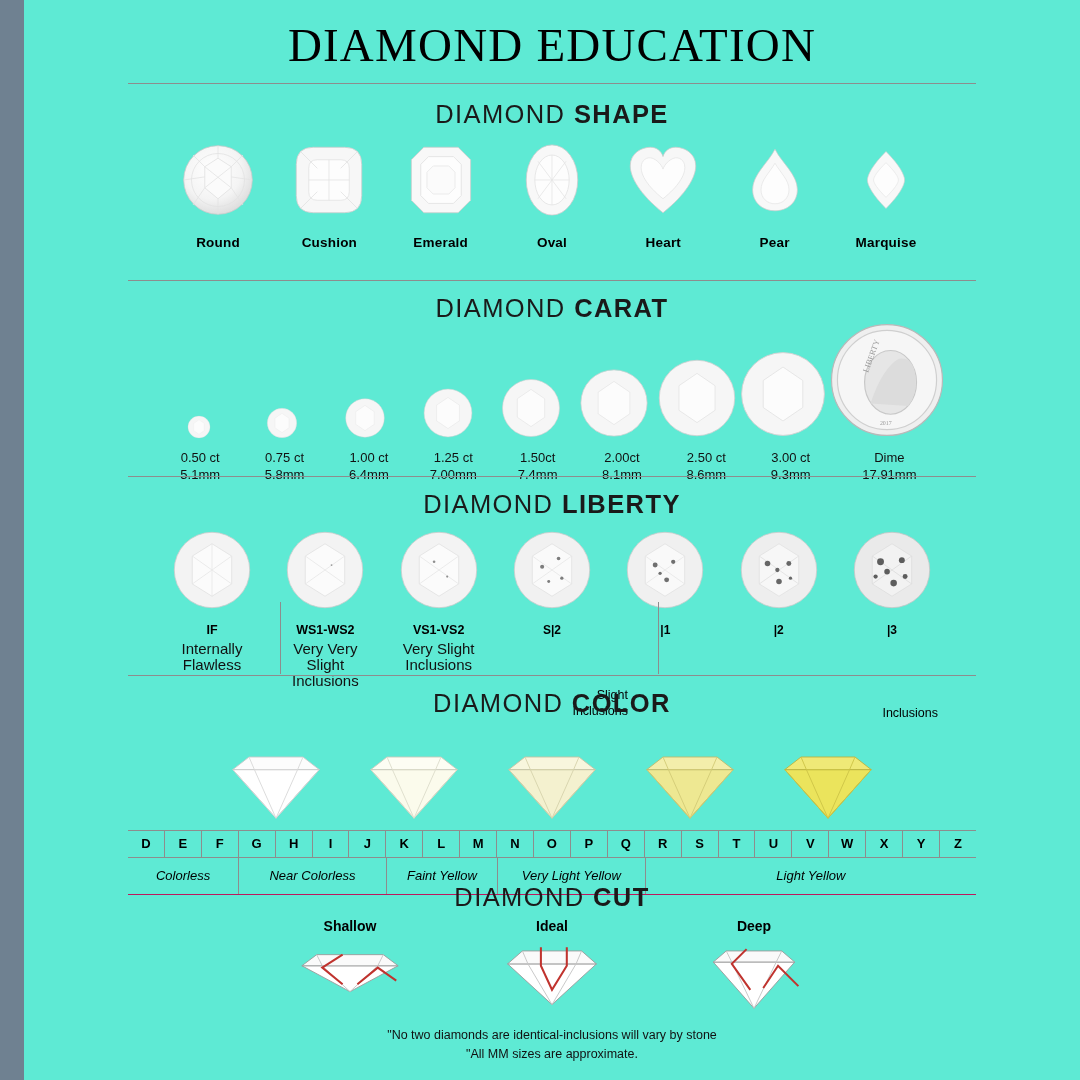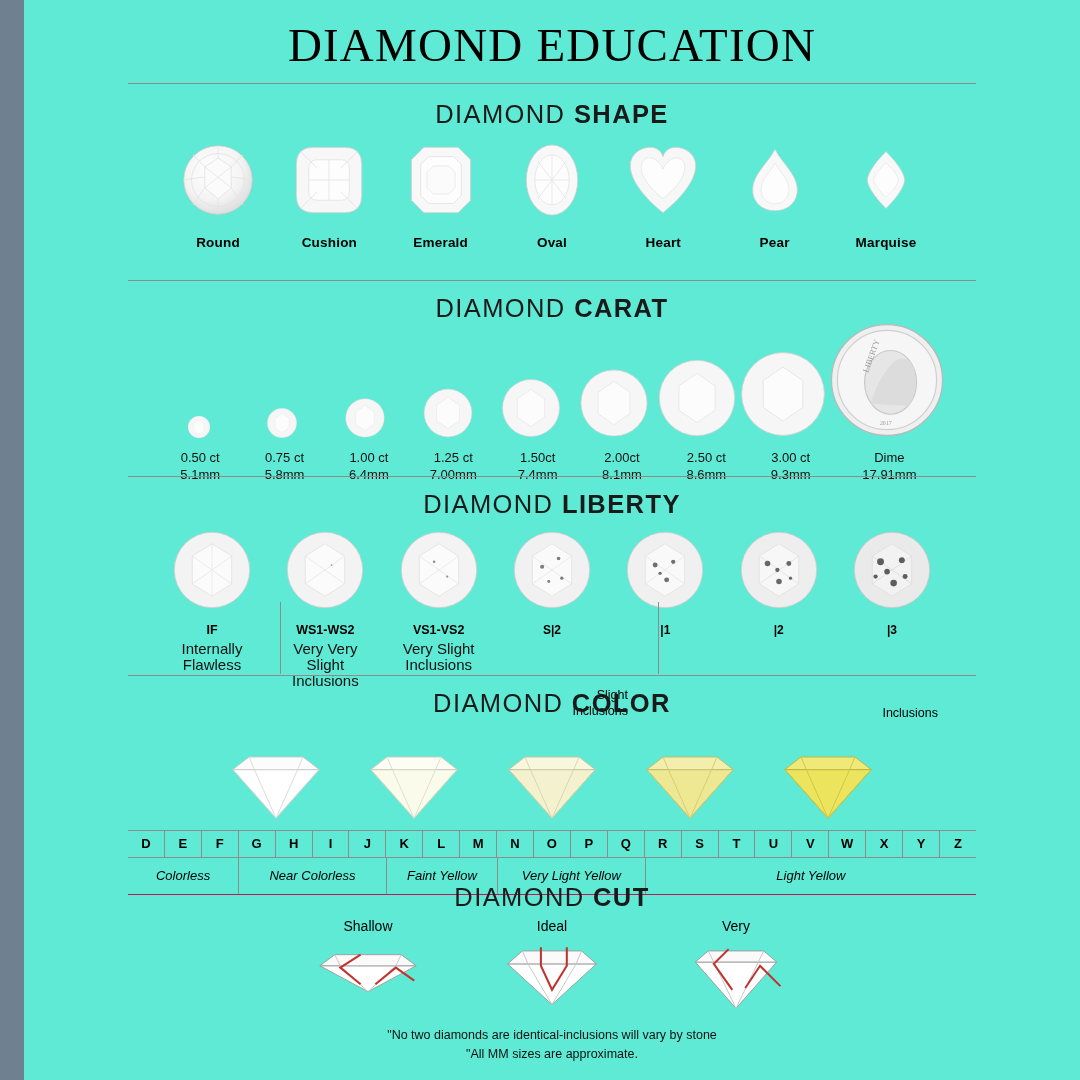--- a/index.html
+++ b/index.html
@@ -82,21 +82,21 @@
   .color-row { display: flex; justify-content: center; gap: 30px; margin-top: 10px; height: 96px; align-items: flex-end;}
   .grade-table { display: flex; margin: 6px 0 0 0; border-top: 1px solid #8d8d8d; border-bottom: 1px solid #8d8d8d; }
   .grade-cell { flex: 1; text-align: center; font-size: 13px; font-weight: 700; padding: 5px 0 6px 0; border-right: 1px solid #8d8d8d; }
   .grade-cell:last-child { border-right: none; }
   .range-table { display: flex; border-bottom: 1px solid #be185d; font-style: italic; }
   .range-cell { text-align: center; font-size: 13px; padding: 10px 0 11px 0; border-right: 1px solid #8d8d8d; }
   .range-cell:last-child { border-right: none; }
 
   
   .cut-sec { position: absolute; left: 104px; top: 879px; width: 848px; height: 200px; }
-  .cut-row { display: flex; justify-content: center; gap: 34px; margin-top: 6px; }
+  .cut-row { display: flex; justify-content: center; gap: 52px; margin-top: 6px; font-weight: bold; }
   .cut-cell { width: 150px; text-align: center; }
   .cut-cap { font-size: 14px; margin-bottom: 4px; }
   .footnote { text-align: center; font-size: 12.5px; color: #111; line-height: 19px; margin-top: 10px; }
 </style>
 </head>
 <body>
 
 <div class="page">
   <div class="leftbar"></div>
   <div class="sheet">
@@ -579,21 +579,21 @@
                 <line x1="102" y1="14" x2="96" y2="28"></line>
                 <line x1="44" y1="28" x2="70" y2="72"></line>
                 <line x1="96" y1="28" x2="70" y2="72"></line>
                 <line x1="44" y1="28" x2="96" y2="28"></line>
               </g>
             <path d="M58,10 L58,30 L70,56 L86,30 L86,10" fill="none" stroke="#c0332e" stroke-width="2.2"></path>
           </svg>
         </div>
 
         <div class="cut-cell">
-          <div class="cut-cap">Very</div>
+          <div class="cut-cap">Deep</div>
           <svg width="130" height="74" viewBox="0 0 140 80">
             <polygon points="26,26 114,26 70,76" fill="#ffffff" stroke="#9c9c9c"></polygon>
             <polygon points="26,26 40,14 100,14 114,26" fill="#fafafa" stroke="#9c9c9c"></polygon>
             <g stroke="#c4c4c4" fill="none">
                 <line x1="40" y1="14" x2="46" y2="26"></line>
                 <line x1="100" y1="14" x2="94" y2="26"></line>
                 <line x1="46" y1="26" x2="70" y2="76"></line>
                 <line x1="94" y1="26" x2="70" y2="76"></line>
                 <line x1="46" y1="26" x2="94" y2="26"></line>
               </g>

